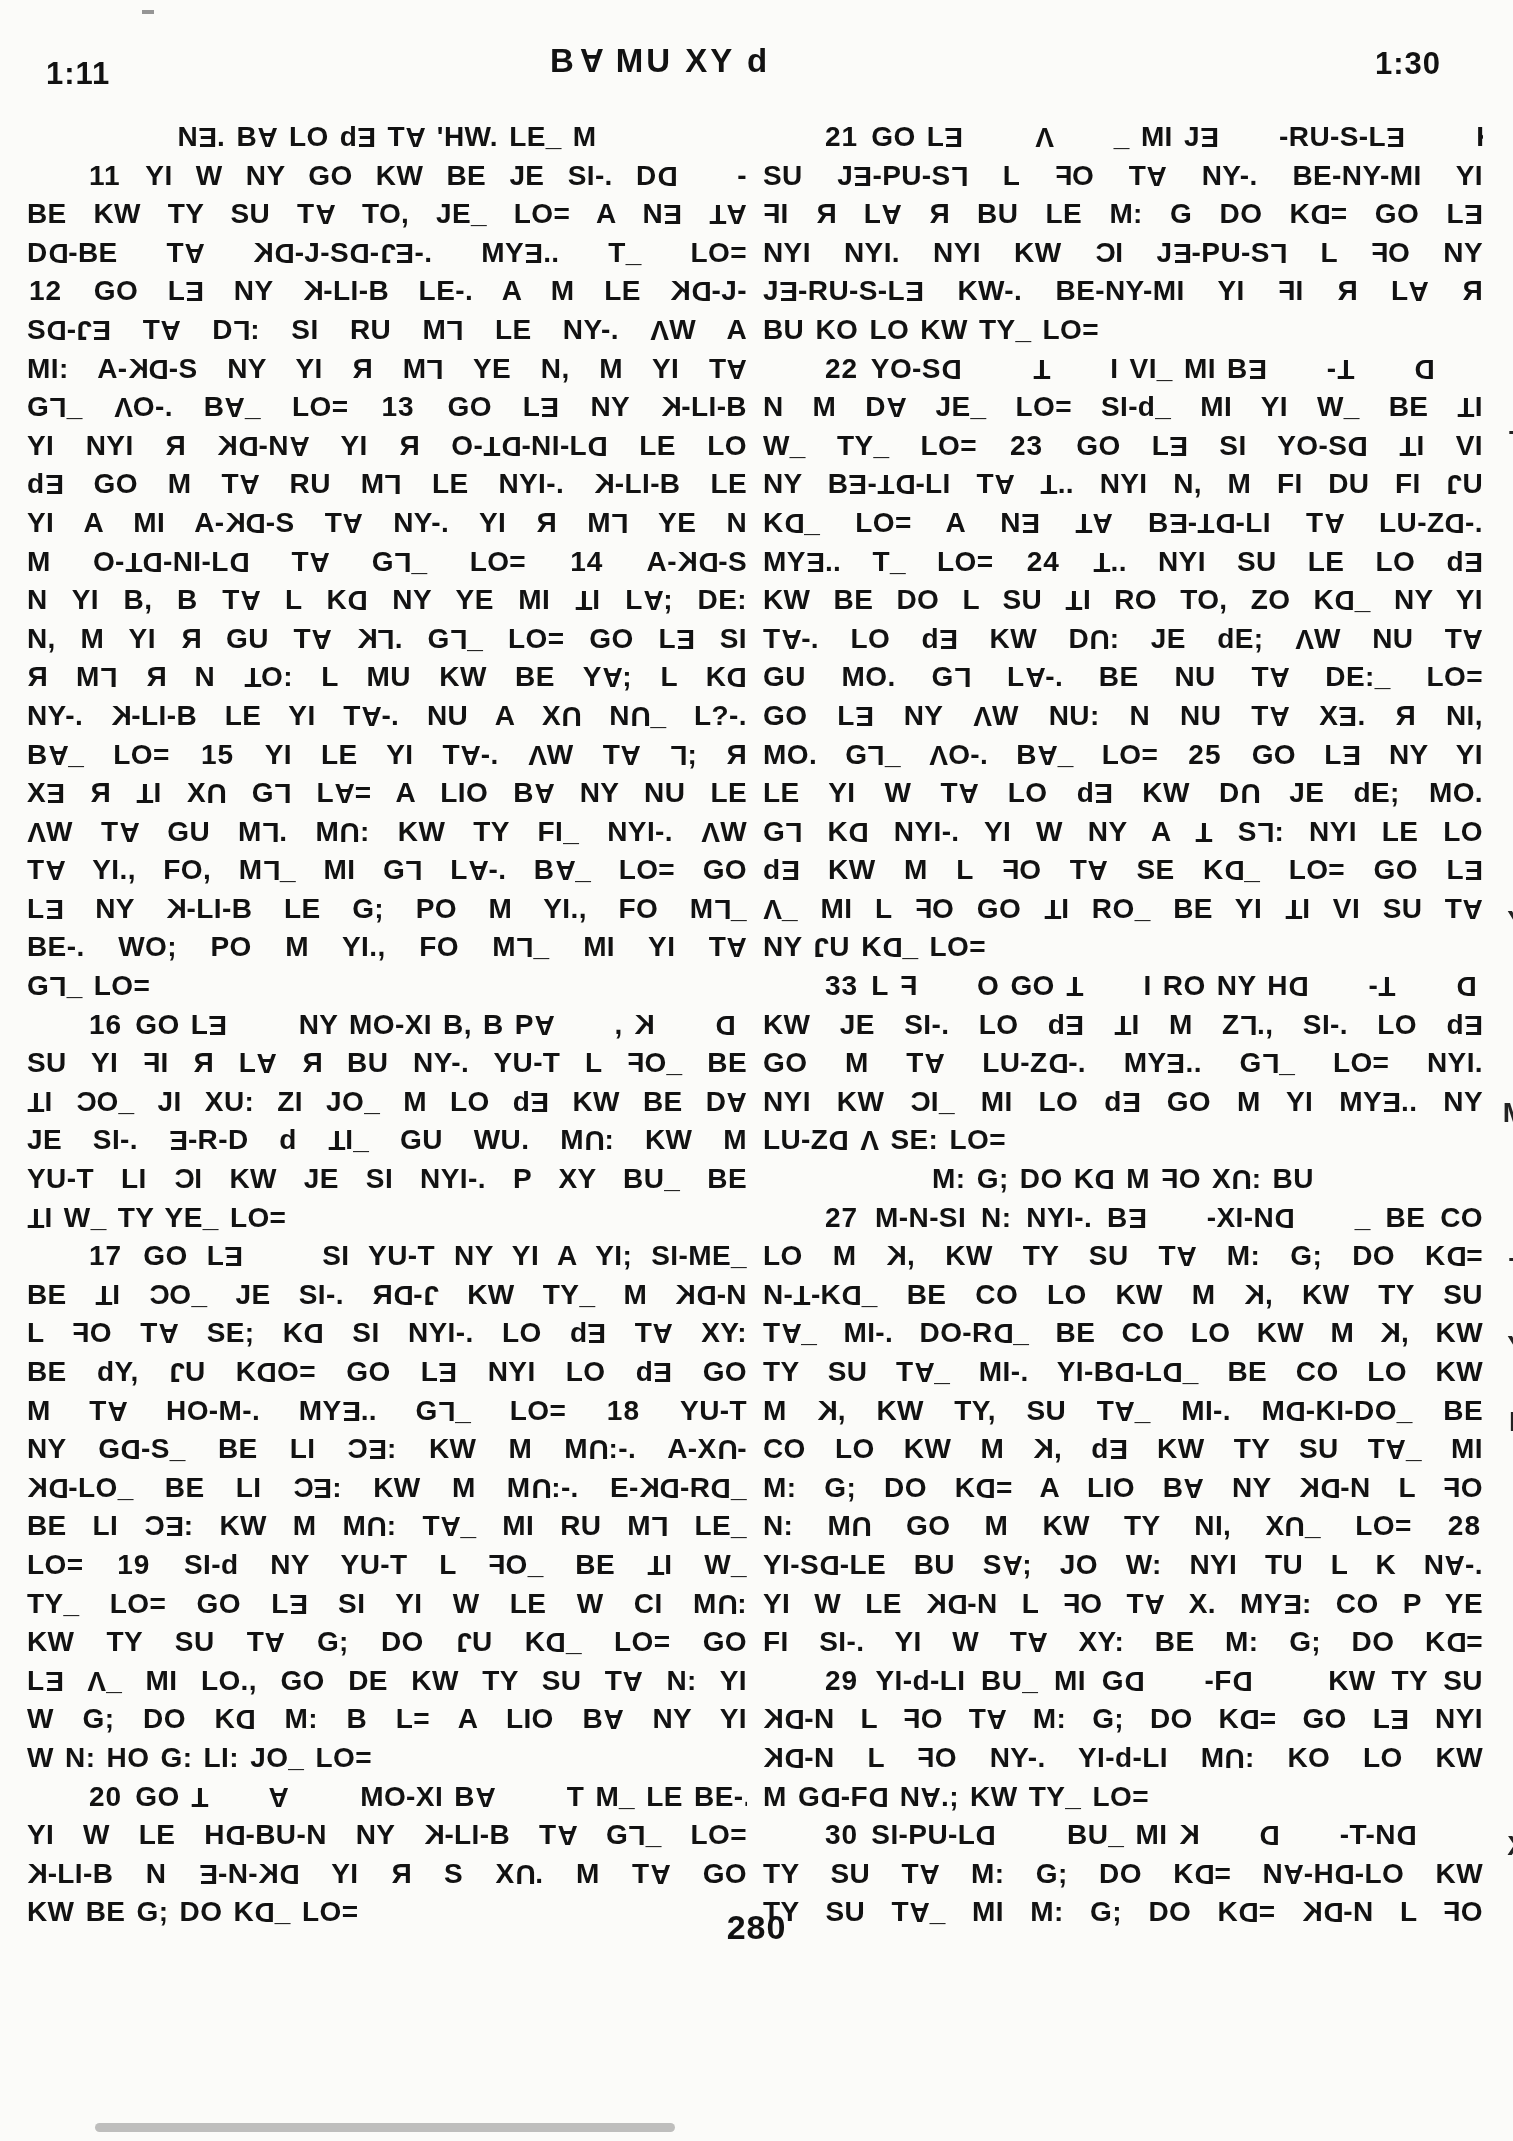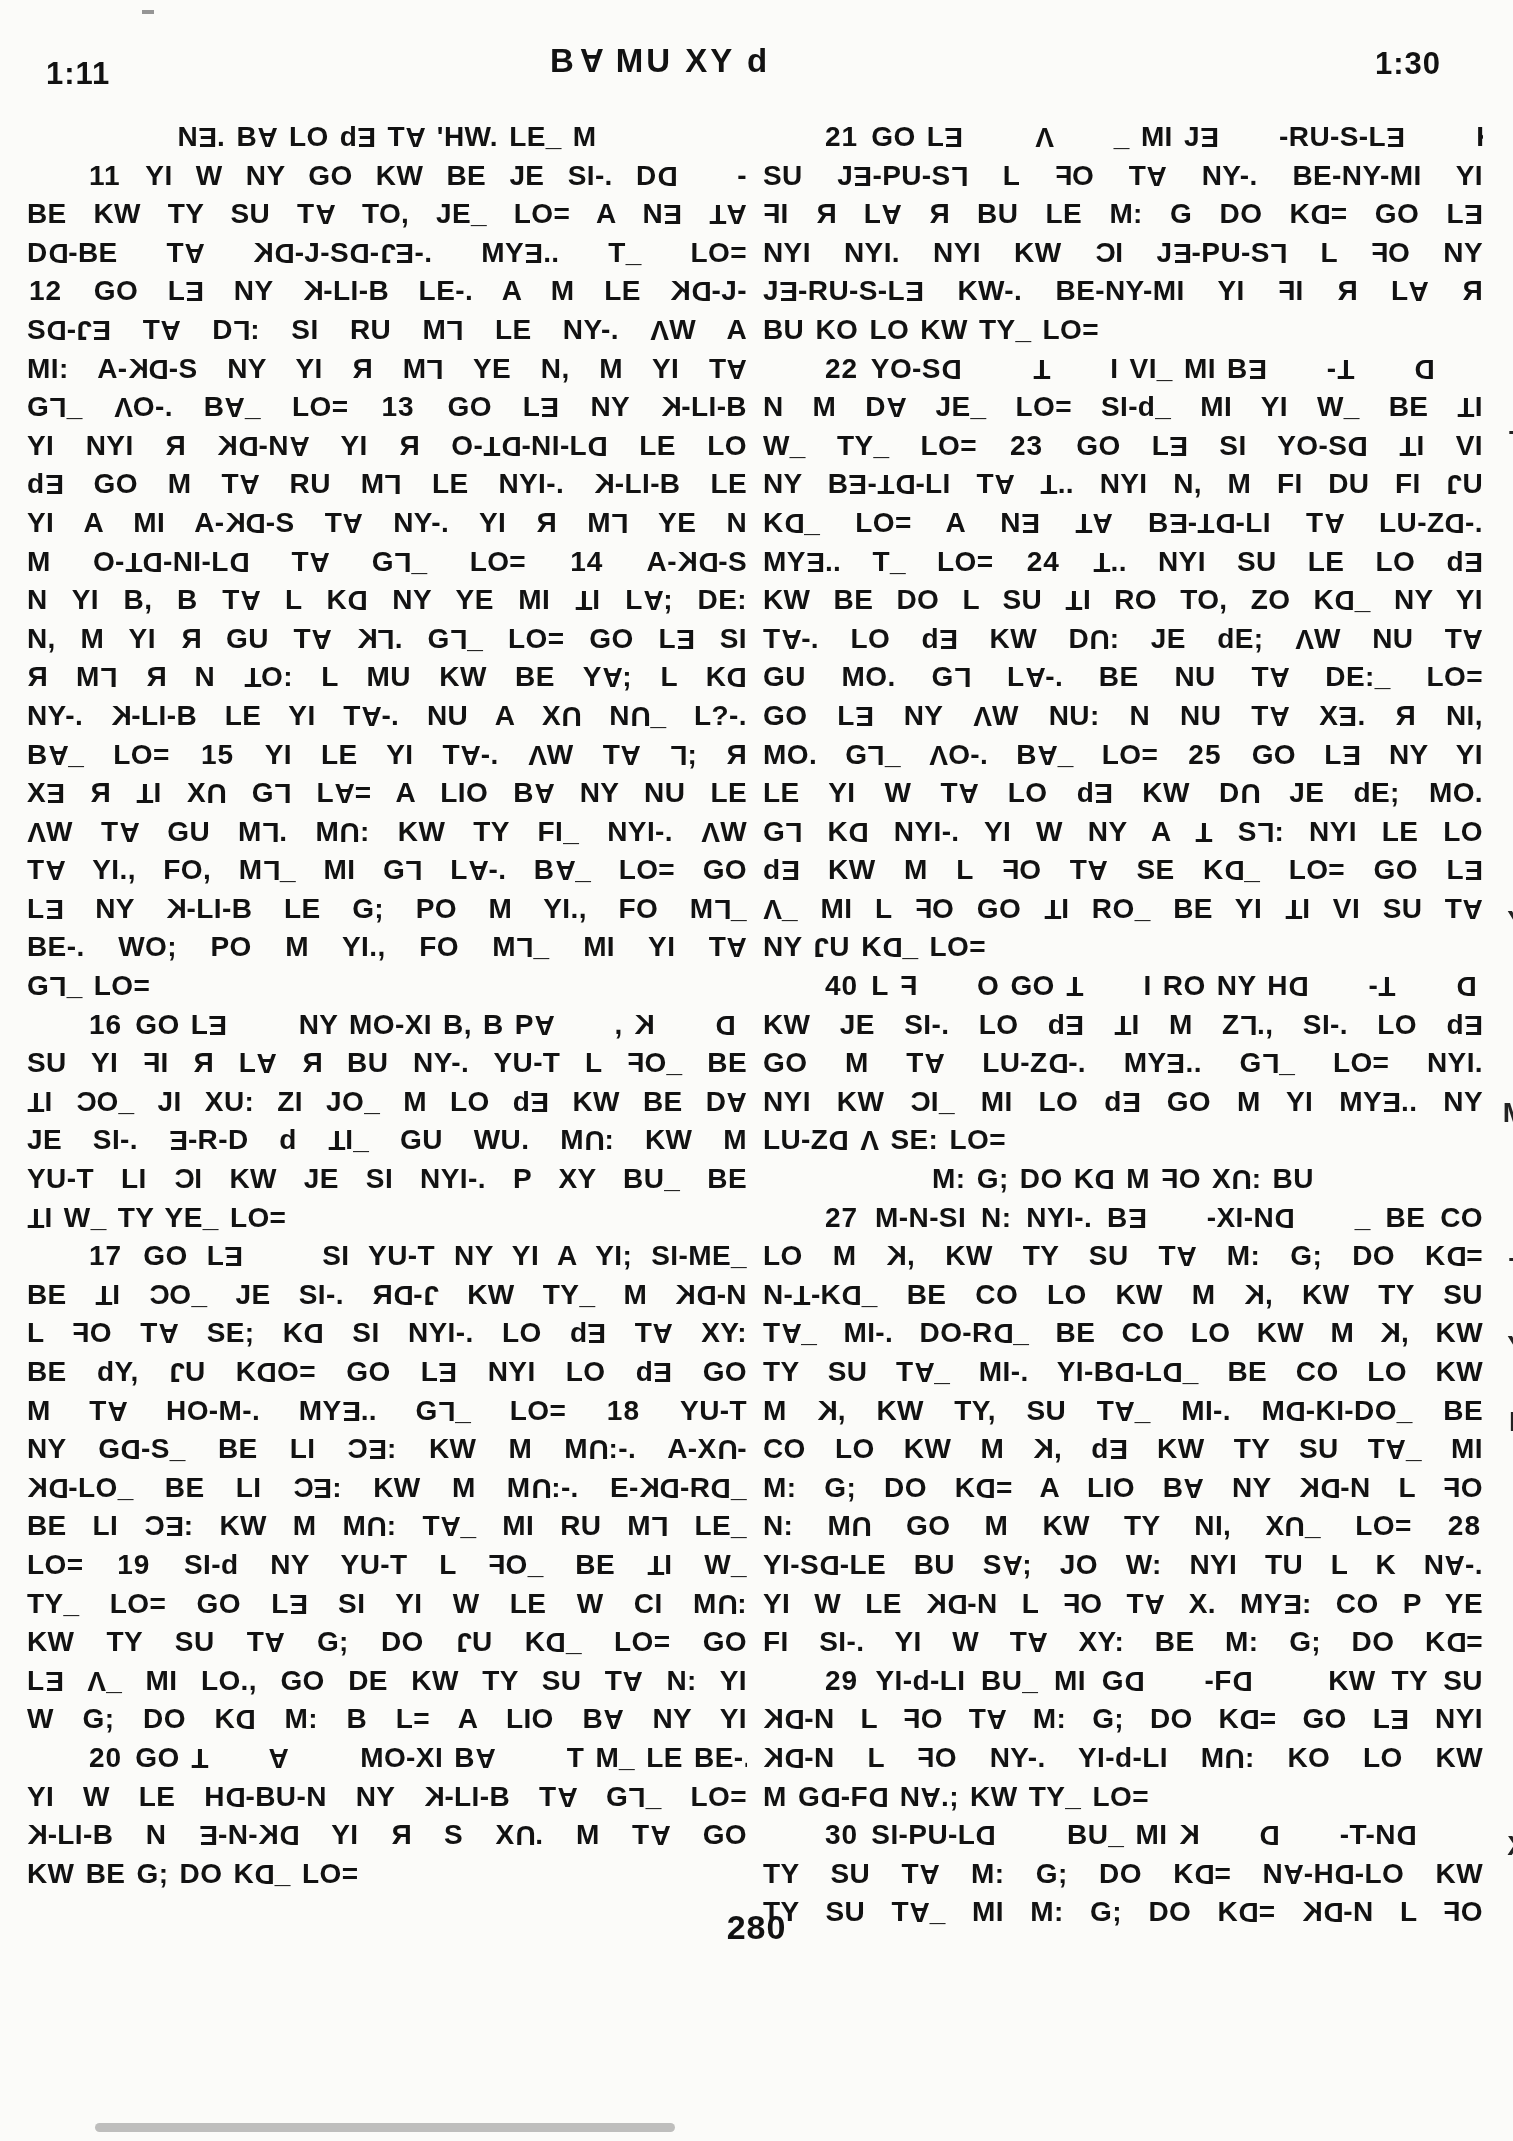--- a/index.html
+++ b/index.html
@@ -87,20 +87,21 @@
       <div class="ln j">BE dY, <span class="gf">J</span>U K<span class="gf">D</span>O= GO L<span class="gf">E</span> NYI LO d<span class="gf">E</span> GO</div>
       <div class="ln j">M T<span class="gf">A</span> HO-M-. MY<span class="gf">E</span>.. G<span class="gf">L</span>_ LO= <span class="vnum">18</span> YU-T</div>
       <div class="ln j">NY G<span class="gf">D</span>-S_ BE LI <span class="gm">C</span><span class="gf">E</span>: KW M M<span class="gf">U</span>:-. A-X<span class="gf">U</span>-</div>
       <div class="ln j"><span class="gm">K</span><span class="gf">D</span>-LO_ BE LI <span class="gm">C</span><span class="gf">E</span>: KW M M<span class="gf">U</span>:-. E-<span class="gm">K</span><span class="gf">D</span>-R<span class="gf">D</span>_</div>
       <div class="ln j">BE LI <span class="gm">C</span><span class="gf">E</span>: KW M M<span class="gf">U</span>: T<span class="gf">A</span>_ MI RU M<span class="gf">L</span> LE_</div>
       <div class="ln j">LO= <span class="vnum">19</span> SI-d NY YU-T L <span class="gm">F</span>O_ BE <span class="gf">T</span>I W_</div>
       <div class="ln j">TY_ LO= GO L<span class="gf">E</span> SI YI W LE W CI M<span class="gf">U</span>:</div>
       <div class="ln j">KW TY SU T<span class="gf">A</span> G; DO <span class="gf">J</span>U K<span class="gf">D</span>_ LO= GO</div>
       <div class="ln j">L<span class="gf">E</span> <span class="gf">V</span>_ MI LO., GO DE KW TY SU T<span class="gf">A</span> N: YI</div>
       <div class="ln j">W G; DO K<span class="gf">D</span> M: B L= A LIO B<span class="gf">A</span> NY YI</div>
+      <div class="ln e">W N: HO G: LI: JO_ LO=</div>
       <div class="ln i"><span class="vnum">20</span> GO <span class="gf">T</span><span class="gf">A</span> MO-XI B<span class="gf">A</span> T M_ LE BE-.</div>
       <div class="ln j">YI W LE H<span class="gf">D</span>-BU-N NY <span class="gm">K</span>-LI-B T<span class="gf">A</span> G<span class="gf">L</span>_ LO=</div>
       <div class="ln j"><span class="gm">K</span>-LI-B N <span class="gf">E</span>-N-<span class="gm">K</span><span class="gf">D</span> YI <span class="gm">R</span> S X<span class="gf">U</span>. M T<span class="gf">A</span> GO</div>
       <div class="ln e">KW BE G; DO K<span class="gf">D</span>_ LO=</div>
     </div>
   <div class="col">
       <div class="ln i"><span class="vnum">21</span> GO L<span class="gf">E</span> <span class="gf">V</span>_ MI J<span class="gf">E</span>-RU-S-L<span class="gf">E</span> KW TY</div>
       <div class="ln j">SU J<span class="gf">E</span>-PU-S<span class="gf">L</span> L <span class="gm">F</span>O T<span class="gf">A</span> NY-. BE-NY-MI YI</div>
       <div class="ln j"><span class="gm">F</span>I <span class="gm">R</span> L<span class="gf">A</span> <span class="gm">R</span> BU LE M: G DO K<span class="gf">D</span>= GO L<span class="gf">E</span></div>
       <div class="ln j">NYI NYI. NYI KW <span class="gm">C</span>I J<span class="gf">E</span>-PU-S<span class="gf">L</span> L <span class="gm">F</span>O NY</div>
@@ -115,21 +116,21 @@
       <div class="ln j">KW BE DO L SU <span class="gf">T</span>I RO TO, ZO K<span class="gf">D</span>_ NY YI</div>
       <div class="ln j">T<span class="gf">A</span>-. LO d<span class="gf">E</span> KW D<span class="gf">U</span>: JE dE; <span class="gf">V</span>W NU T<span class="gf">A</span></div>
       <div class="ln j">GU MO. G<span class="gf">L</span> L<span class="gf">A</span>-. BE NU T<span class="gf">A</span> DE:_ LO=</div>
       <div class="ln j">GO L<span class="gf">E</span> NY <span class="gf">V</span>W NU: N NU T<span class="gf">A</span> X<span class="gf">E</span>. <span class="gm">R</span> NI,</div>
       <div class="ln j">MO. G<span class="gf">L</span>_ <span class="gf">V</span>O-. B<span class="gf">A</span>_ LO= <span class="vnum">25</span> GO L<span class="gf">E</span> NY YI</div>
       <div class="ln j">LE YI W T<span class="gf">A</span> LO d<span class="gf">E</span> KW D<span class="gf">U</span> JE dE; MO.</div>
       <div class="ln j">G<span class="gf">L</span> K<span class="gf">D</span> NYI-. YI W NY A <span class="gf">T</span> S<span class="gf">L</span>: NYI LE LO</div>
       <div class="ln j">d<span class="gf">E</span> KW M L <span class="gm">F</span>O T<span class="gf">A</span> SE K<span class="gf">D</span>_ LO= GO L<span class="gf">E</span></div>
       <div class="ln j"><span class="gf">V</span>_ MI L <span class="gm">F</span>O GO <span class="gf">T</span>I RO_ BE YI <span class="gf">T</span>I VI SU T<span class="gf">A</span></div>
       <div class="ln e">NY <span class="gf">J</span>U K<span class="gf">D</span>_ LO=</div>
-      <div class="ln i"><span class="vnum">40</span> L <span class="gm">F</span>O GO <span class="gf">T</span>I RO NY H<span class="gf">D</span>-<span class="gf">T</span><span class="gf">D</span> M:</div>
+      <div class="ln i"><span class="vnum">33</span> L <span class="gm">F</span>O GO <span class="gf">T</span>I RO NY H<span class="gf">D</span>-<span class="gf">T</span><span class="gf">D</span> M:</div>
       <div class="ln j">KW JE SI-. LO d<span class="gf">E</span> <span class="gf">T</span>I M Z<span class="gf">L</span>., SI-. LO d<span class="gf">E</span></div>
       <div class="ln j">GO M T<span class="gf">A</span> LU-Z<span class="gf">D</span>-. MY<span class="gf">E</span>.. G<span class="gf">L</span>_ LO= NYI.</div>
       <div class="ln j">NYI KW <span class="gm">C</span>I_ MI LO d<span class="gf">E</span> GO M YI MY<span class="gf">E</span>.. NY</div>
       <div class="ln e">LU-Z<span class="gf">D</span> <span class="gf">V</span> SE: LO=</div>
       <div class="ln c">M: G; DO K<span class="gf">D</span> M <span class="gm">F</span>O X<span class="gf">U</span>: BU</div>
       <div class="ln i"><span class="vnum">27</span> M-N-SI N: NYI-. B<span class="gf">E</span>-XI-N<span class="gf">D</span>_ BE CO</div>
       <div class="ln j">LO M <span class="gm">K</span>, KW TY SU T<span class="gf">A</span> M: G; DO K<span class="gf">D</span>=</div>
       <div class="ln j">N-<span class="gf">T</span>-K<span class="gf">D</span>_ BE CO LO KW M <span class="gm">K</span>, KW TY SU</div>
       <div class="ln j">T<span class="gf">A</span>_ MI-. DO-R<span class="gf">D</span>_ BE CO LO KW M <span class="gm">K</span>, KW</div>
       <div class="ln j">TY SU T<span class="gf">A</span>_ MI-. YI-B<span class="gf">D</span>-L<span class="gf">D</span>_ BE CO LO KW</div>

